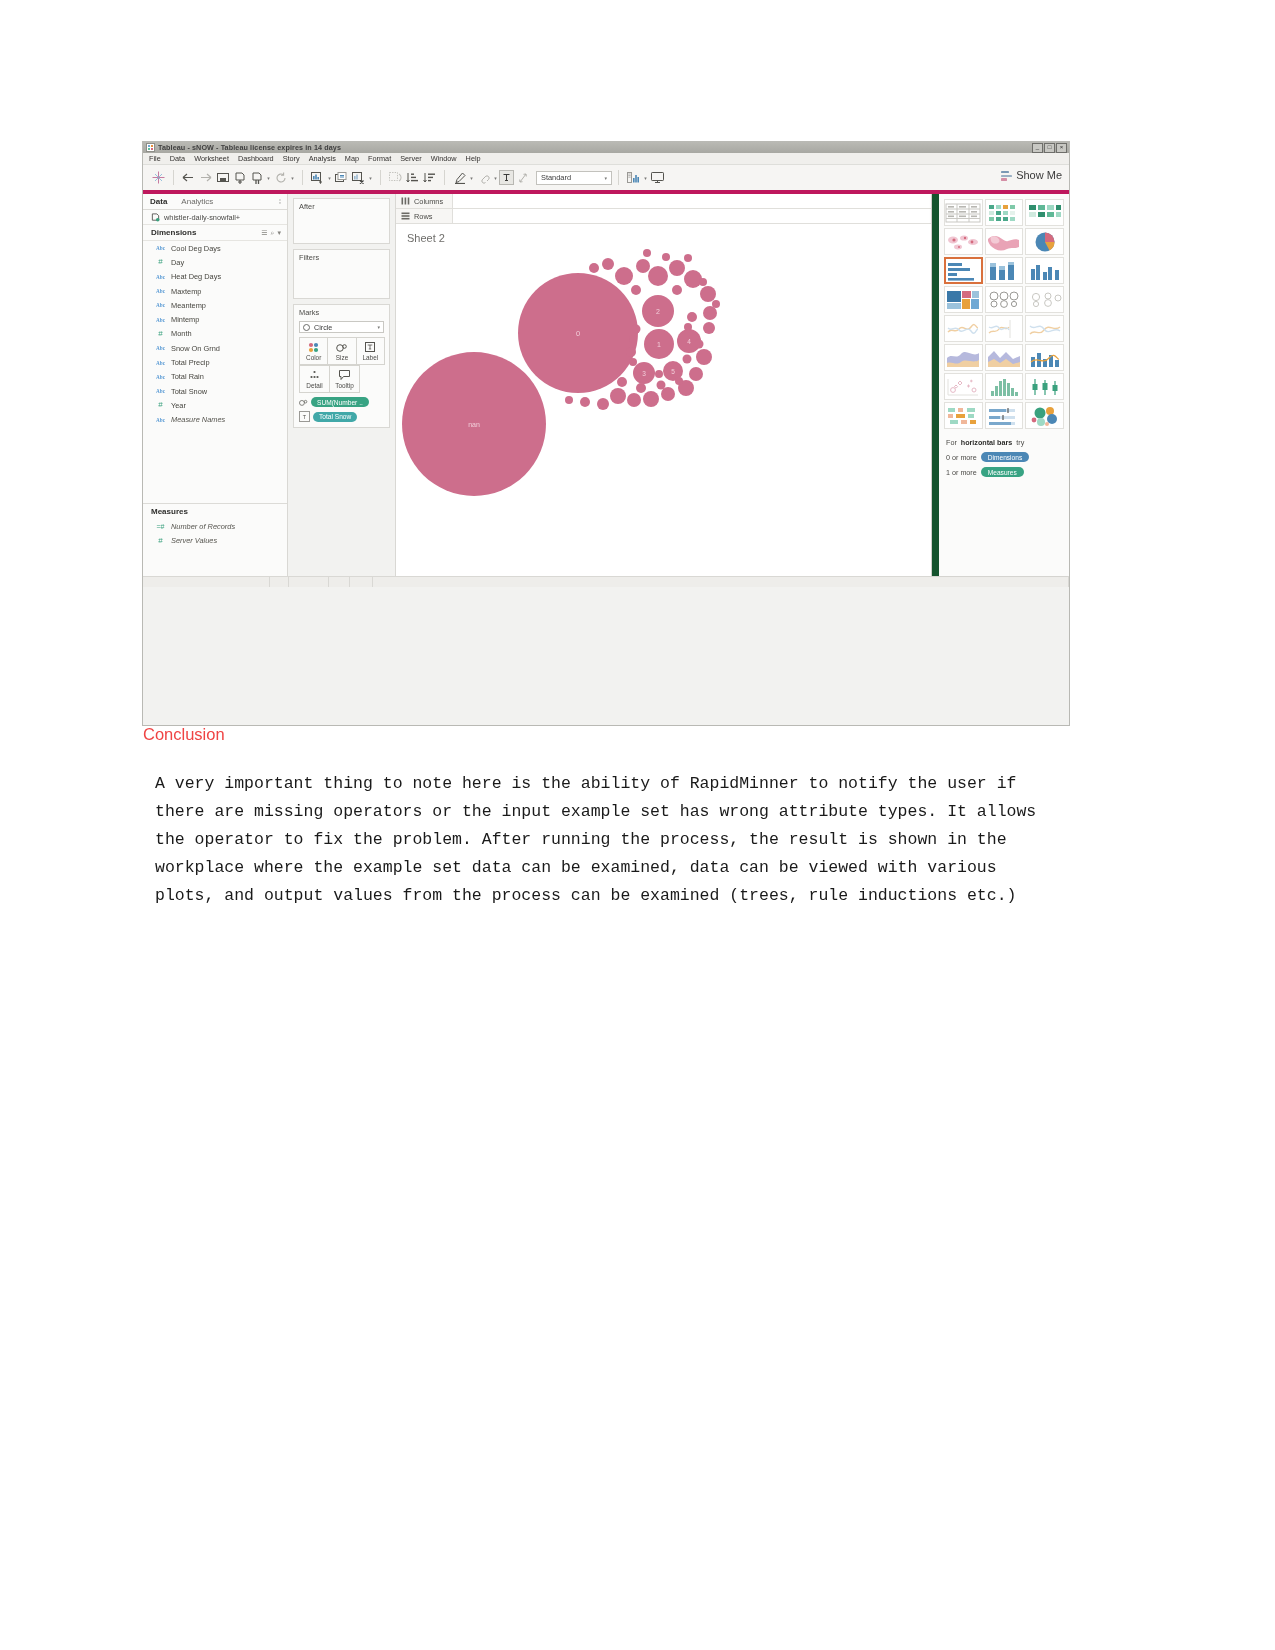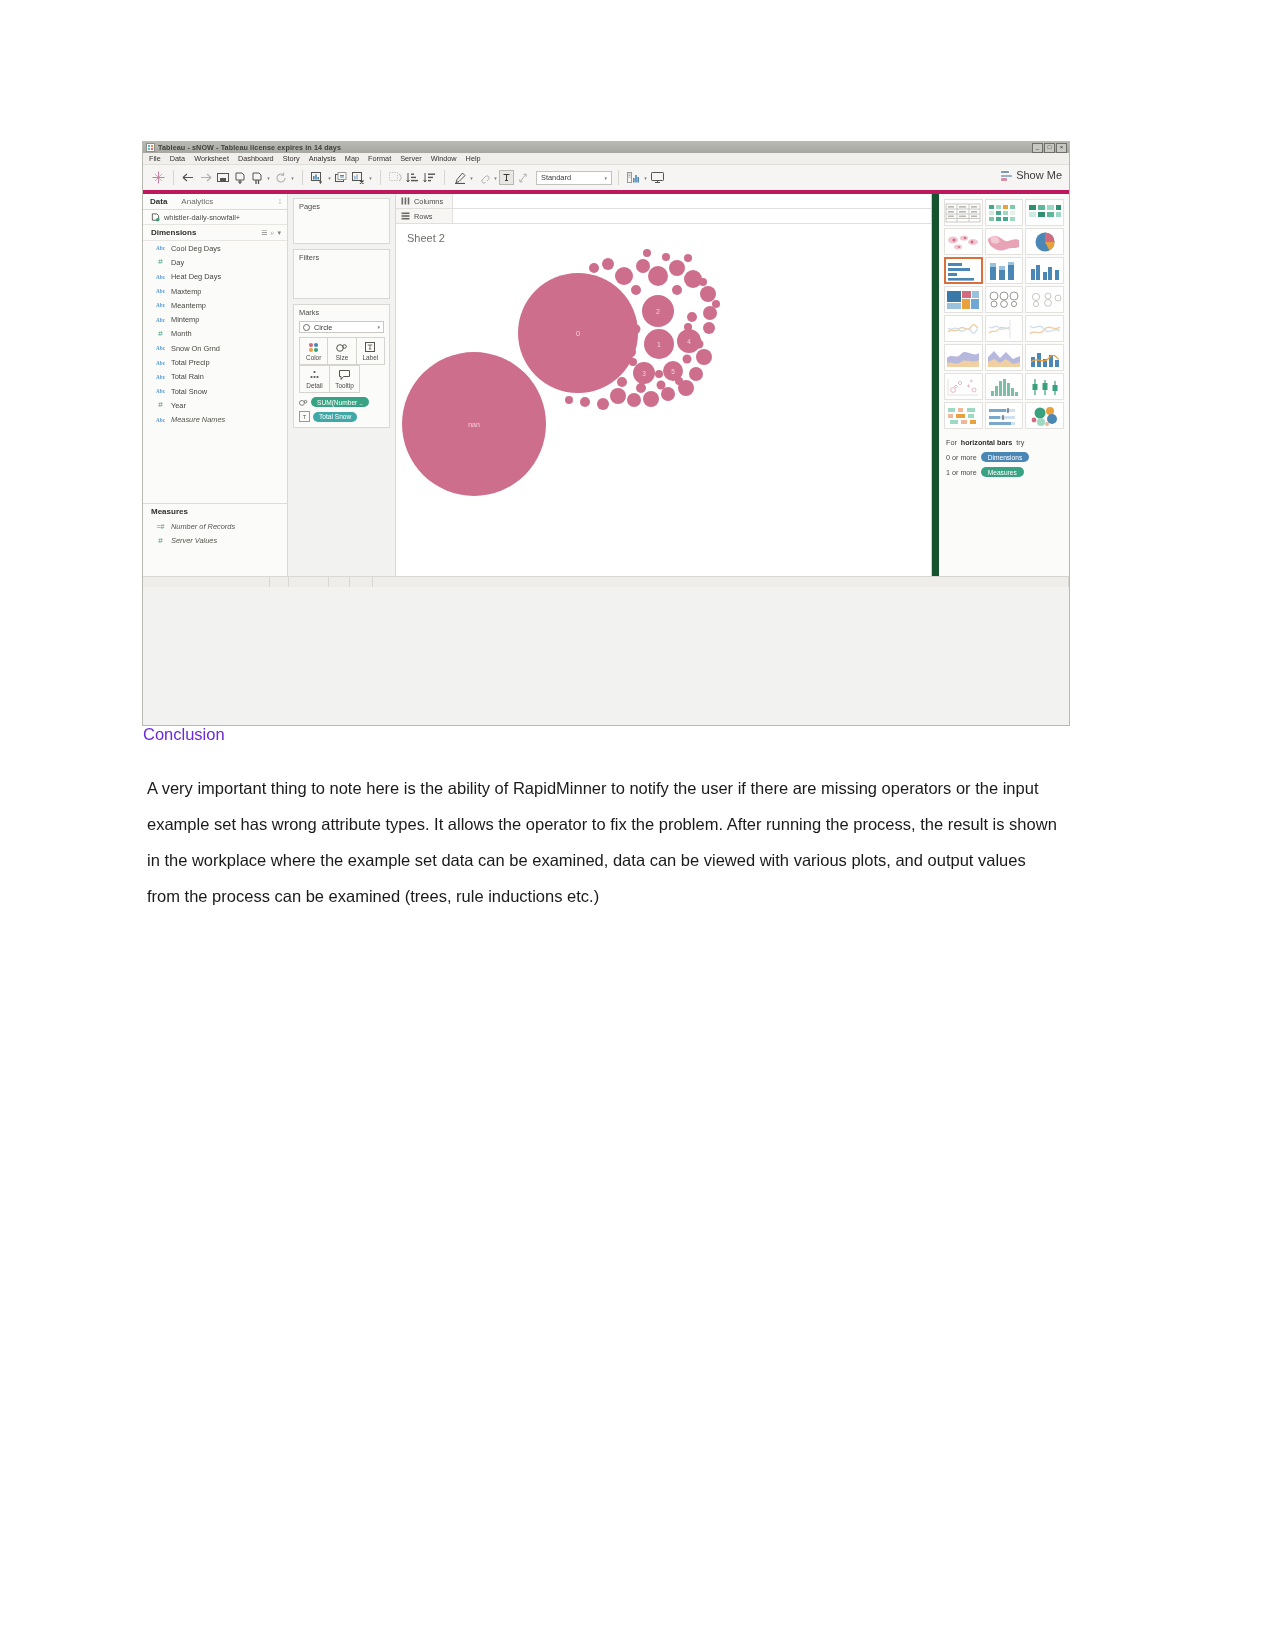--- a/index.html
+++ b/index.html
@@ -167,26 +167,26 @@
   .sm-pill.blue{background:#4b87b5;}
   .sm-pill.green{background:#38a383;}
 
   
   .statusbar{height:10px;background:#eeedea;border-top:1px solid #d9d8d4;display:flex;}
   .statusbar .cell{border-right:1px solid #d9d8d4;height:100%;}
 
   
   .doc{position:absolute;left:143px;top:725px;width:918px;}
   .doc h2{
-    font-size:16.5px;font-weight:normal;color:#6d28d9;margin:0 0 26px 0;
+    font-size:16.5px;font-weight:normal;color:#ef4444;margin:0 0 26px 0;
     font-family:"Liberation Sans", sans-serif;
   }
   .doc p{
-    font-size:16.5px;color:#1a1a1a;margin:4px;line-height:36px;
-    font-family:Liberation Sans, sans-serif;
+    font-size:16.5px;color:#1a1a1a;margin:12px;line-height:28px;
+    font-family:Liberation Mono, monospace;
   }
 </style>
 </head>
 <body>
 
 <div class="page">
 
   <div class="tab-win">
 
     <div class="titlebar">
@@ -454,21 +454,21 @@
           <div class="field">
               <span class="fi-hash">#</span>
               <span class="fname it">Server Values</span>
             </div>
         </div>
         <div style="height:28px;"></div>
       </div>
 
       <div class="cards">
         <div class="card pages">
-          <div class="card-t">Pages</div>
+          <div class="card-t">After</div>
         </div>
         <div class="card filters">
           <div class="card-t">Filters</div>
         </div>
         <div class="card marks">
           <div class="card-t">Marks</div>
           <div class="mark-type">
             <span class="circ"></span>
             <span>Circle</span>
             <span class="cv">▾</span>

